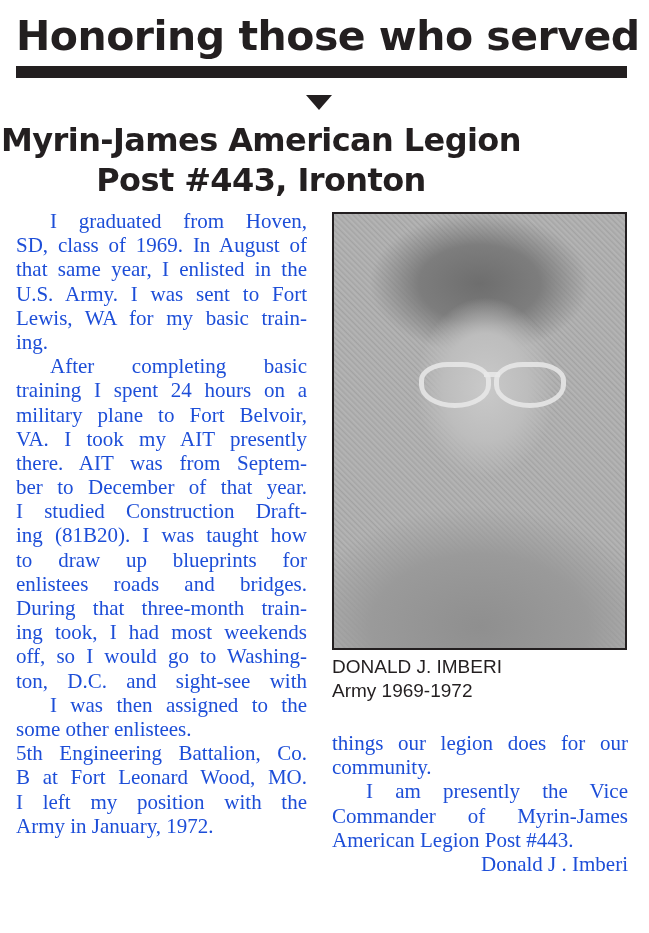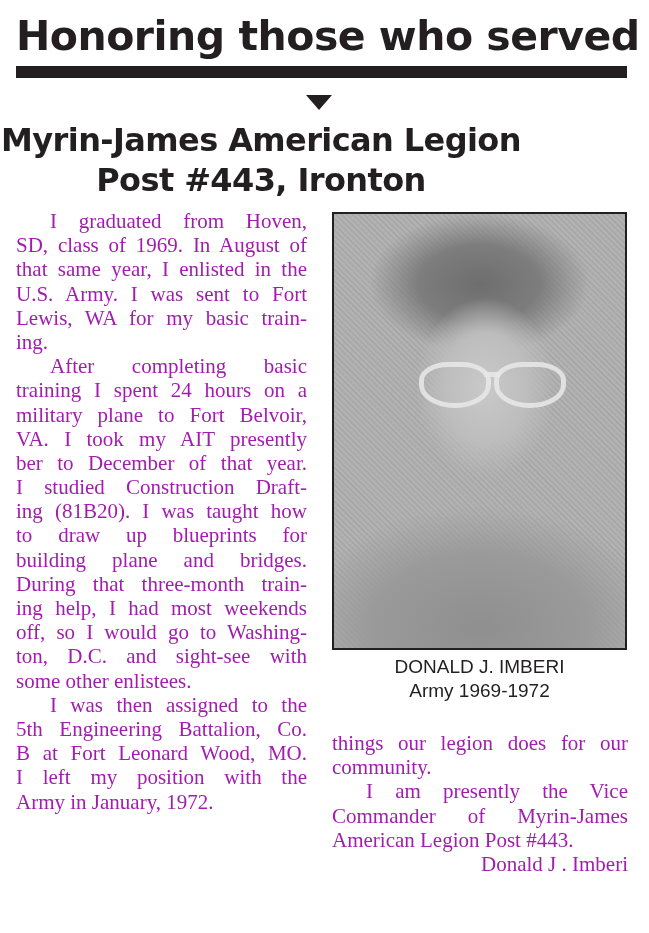--- a/index.html
+++ b/index.html
@@ -59,21 +59,21 @@
       letter-spacing: -0.6px;
       color: #231f20;
     }
     .headline span { display: block; }
 
     .col {
       position: absolute;
       font-family: "Liberation Serif", serif;
       font-size: 21px;
       line-height: 24.2px;
-      color: #a21caf;
+      color: #1d4ed8;
       text-align: justify;
       -webkit-hyphens: manual;
       hyphens: manual;
     }
     .col-left {
       left: 16px;
       top: 209px;
       width: 291px;
     }
     .col-right {
@@ -132,21 +132,21 @@
       height: 5px;
       background: #e9e9e9;
       opacity: 0.85;
     }
 
     .caption {
       position: absolute;
       left: 332px;
       top: 655px;
       width: 295px;
-      text-align: center;
+      text-align: left;
       font-family: "Liberation Sans", sans-serif;
       font-size: 19px;
       line-height: 24px;
       color: #231f20;
     }
     .caption span { display: block; }
   </style>
 </head>
 <body>
 
@@ -165,31 +165,32 @@
     <span class="line indent">I graduated from Hoven,</span>
     <span class="line">SD, class of 1969. In August of</span>
     <span class="line">that same year, I enlisted in the</span>
     <span class="line">U.S. Army. I was sent to Fort</span>
     <span class="line">Lewis, WA for my basic train-</span>
     <span class="line last">ing.</span>
     <span class="line indent">After completing basic</span>
     <span class="line">training I spent 24 hours on a</span>
     <span class="line">military plane to Fort Belvoir,</span>
     <span class="line">VA. I took my AIT presently</span>
+    <span class="line">there. AIT was from Septem-</span>
     <span class="line">ber to December of that year.</span>
     <span class="line">I studied Construction Draft-</span>
     <span class="line">ing (81B20). I was taught how</span>
     <span class="line">to draw up blueprints for</span>
-    <span class="line">building plane and bridges.</span>
+    <span class="line">enlistees roads and bridges.</span>
     <span class="line">During that three-month train-</span>
-    <span class="line">ing help, I had most weekends</span>
+    <span class="line">ing took, I had most weekends</span>
     <span class="line">off, so I would go to Washing-</span>
     <span class="line">ton, D.C. and sight-see with</span>
+    <span class="line indent">I was then assigned to the</span>
     <span class="line last">some other enlistees.</span>
-    <span class="line indent">I was then assigned to the</span>
     <span class="line">5th Engineering Battalion, Co.</span>
     <span class="line">B at Fort Leonard Wood, MO.</span>
     <span class="line">I left my position with the</span>
     <span class="line last">Army in January, 1972.</span>
   </div>
 
   <div class="photo-frame" aria-label="portrait of Donald J. Imberi wearing glasses">
     <div class="glasses l"></div>
     <div class="bridge"></div>
     <div class="glasses r"></div>

